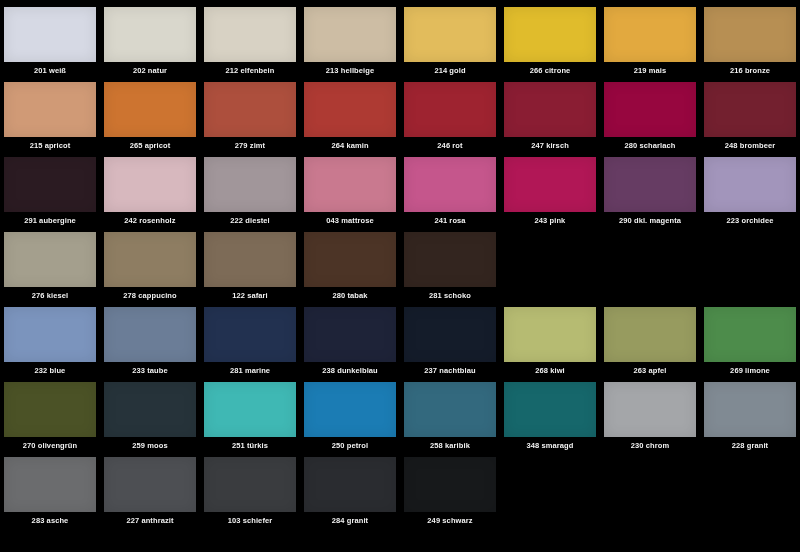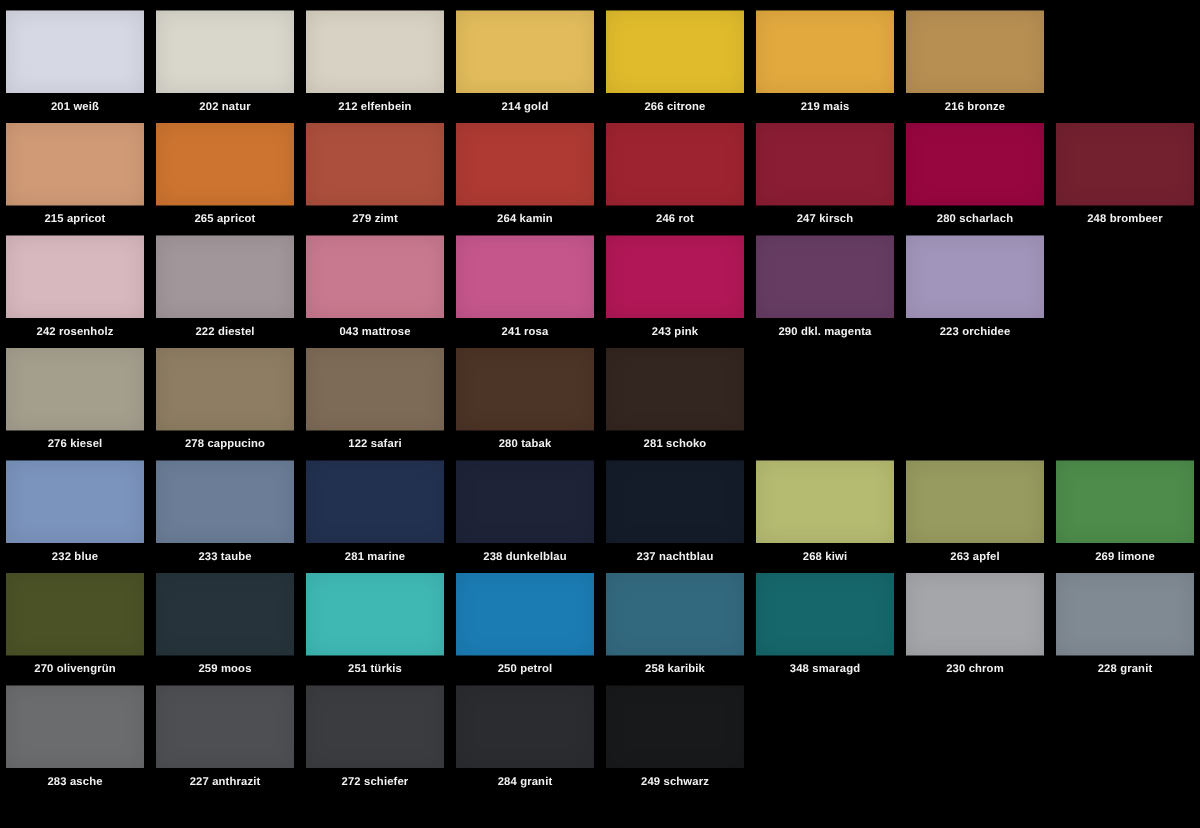--- a/index.html
+++ b/index.html
@@ -71,20 +71,24 @@
       </div>
       <div class="swatch-cell">
         <div class="swatch-chip" style="background-color: rgb(217, 215, 204);"></div>
         <div class="swatch-label">202 natur</div>
       </div>
       <div class="swatch-cell">
         <div class="swatch-chip" style="background-color: rgb(216, 210, 196);"></div>
         <div class="swatch-label">212 elfenbein</div>
       </div>
       <div class="swatch-cell">
+        <div class="swatch-chip" style="background-color: rgb(205, 189, 164);"></div>
+        <div class="swatch-label">213 hellbeige</div>
+      </div>
+      <div class="swatch-cell">
         <div class="swatch-chip" style="background-color: rgb(226, 188, 92);"></div>
         <div class="swatch-label">214 gold</div>
       </div>
       <div class="swatch-cell">
         <div class="swatch-chip" style="background-color: rgb(224, 188, 44);"></div>
         <div class="swatch-label">266 citrone</div>
       </div>
       <div class="swatch-cell">
         <div class="swatch-chip" style="background-color: rgb(226, 169, 63);"></div>
         <div class="swatch-label">219 mais</div>
@@ -123,20 +127,24 @@
         <div class="swatch-chip" style="background-color: rgb(151, 6, 63);"></div>
         <div class="swatch-label">280 scharlach</div>
       </div>
       <div class="swatch-cell">
         <div class="swatch-chip" style="background-color: rgb(115, 32, 47);"></div>
         <div class="swatch-label">248 brombeer</div>
       </div>
     </div>
     <div class="swatch-row">
       <div class="swatch-cell">
+        <div class="swatch-chip" style="background-color: rgb(43, 27, 34);"></div>
+        <div class="swatch-label">291 aubergine</div>
+      </div>
+      <div class="swatch-cell">
         <div class="swatch-chip" style="background-color: rgb(215, 184, 190);"></div>
         <div class="swatch-label">242 rosenholz</div>
       </div>
       <div class="swatch-cell">
         <div class="swatch-chip" style="background-color: rgb(161, 150, 154);"></div>
         <div class="swatch-label">222 diestel</div>
       </div>
       <div class="swatch-cell">
         <div class="swatch-chip" style="background-color: rgb(201, 121, 143);"></div>
         <div class="swatch-label">043 mattrose</div>
@@ -252,21 +260,21 @@
       <div class="swatch-cell">
         <div class="swatch-chip" style="background-color: rgb(107, 108, 110);"></div>
         <div class="swatch-label">283 asche</div>
       </div>
       <div class="swatch-cell">
         <div class="swatch-chip" style="background-color: rgb(77, 79, 83);"></div>
         <div class="swatch-label">227 anthrazit</div>
       </div>
       <div class="swatch-cell">
         <div class="swatch-chip" style="background-color: rgb(58, 60, 63);"></div>
-        <div class="swatch-label">272 schiefer</div>
+        <div class="swatch-label">103 schiefer</div>
       </div>
       <div class="swatch-cell">
         <div class="swatch-chip" style="background-color: rgb(42, 44, 48);"></div>
         <div class="swatch-label">284 granit</div>
       </div>
       <div class="swatch-cell">
         <div class="swatch-chip" style="background-color: rgb(23, 25, 27);"></div>
         <div class="swatch-label">249 schwarz</div>
       </div>
       <div class="swatch-cell empty">

